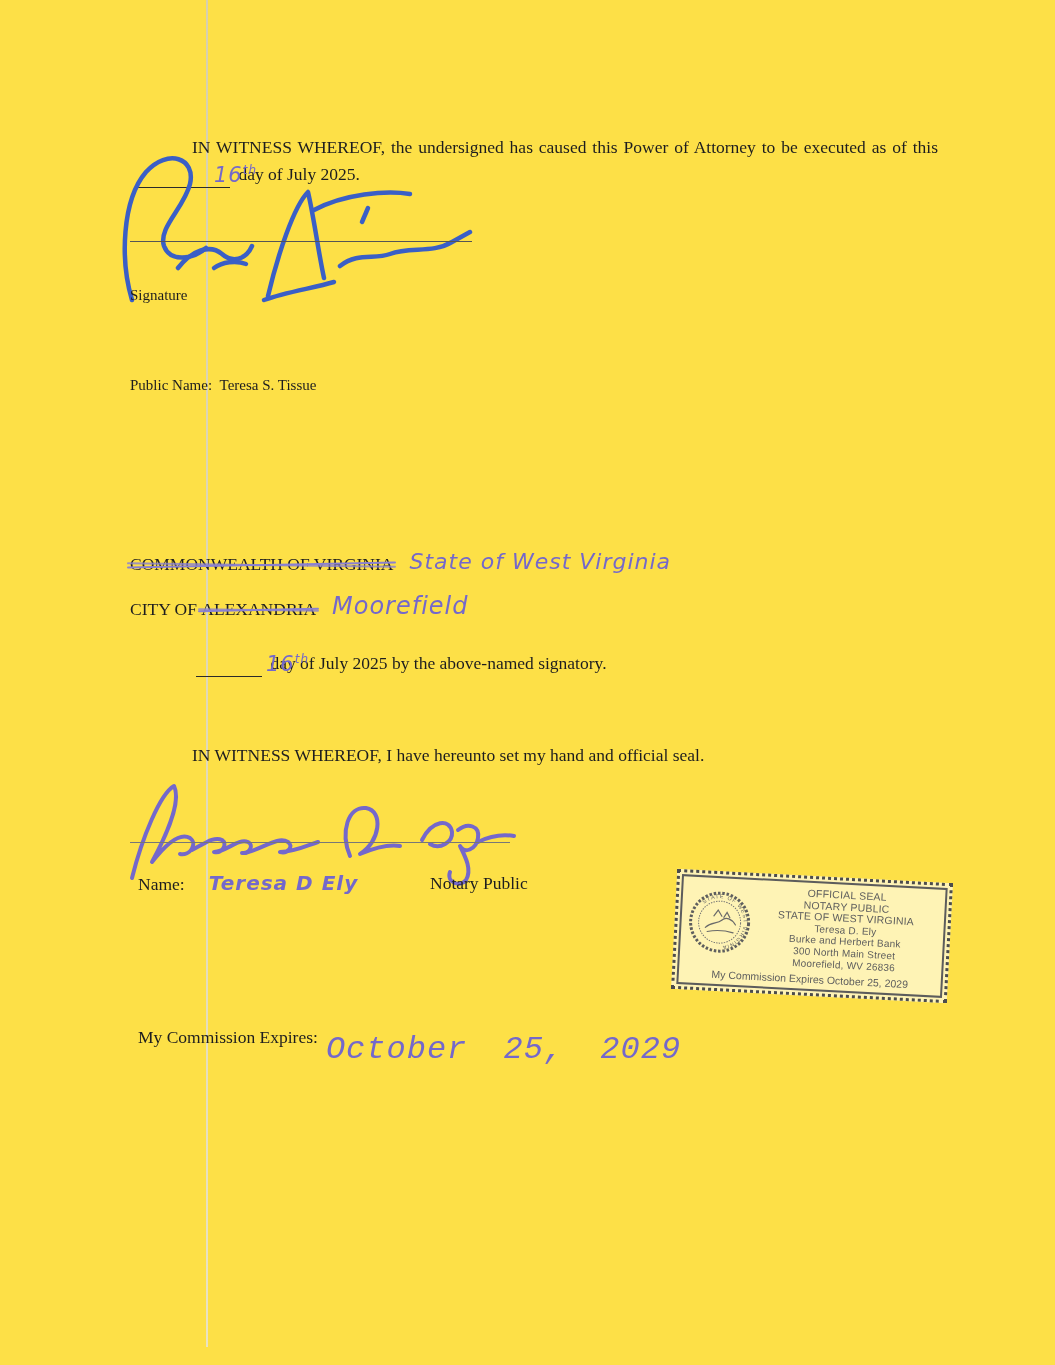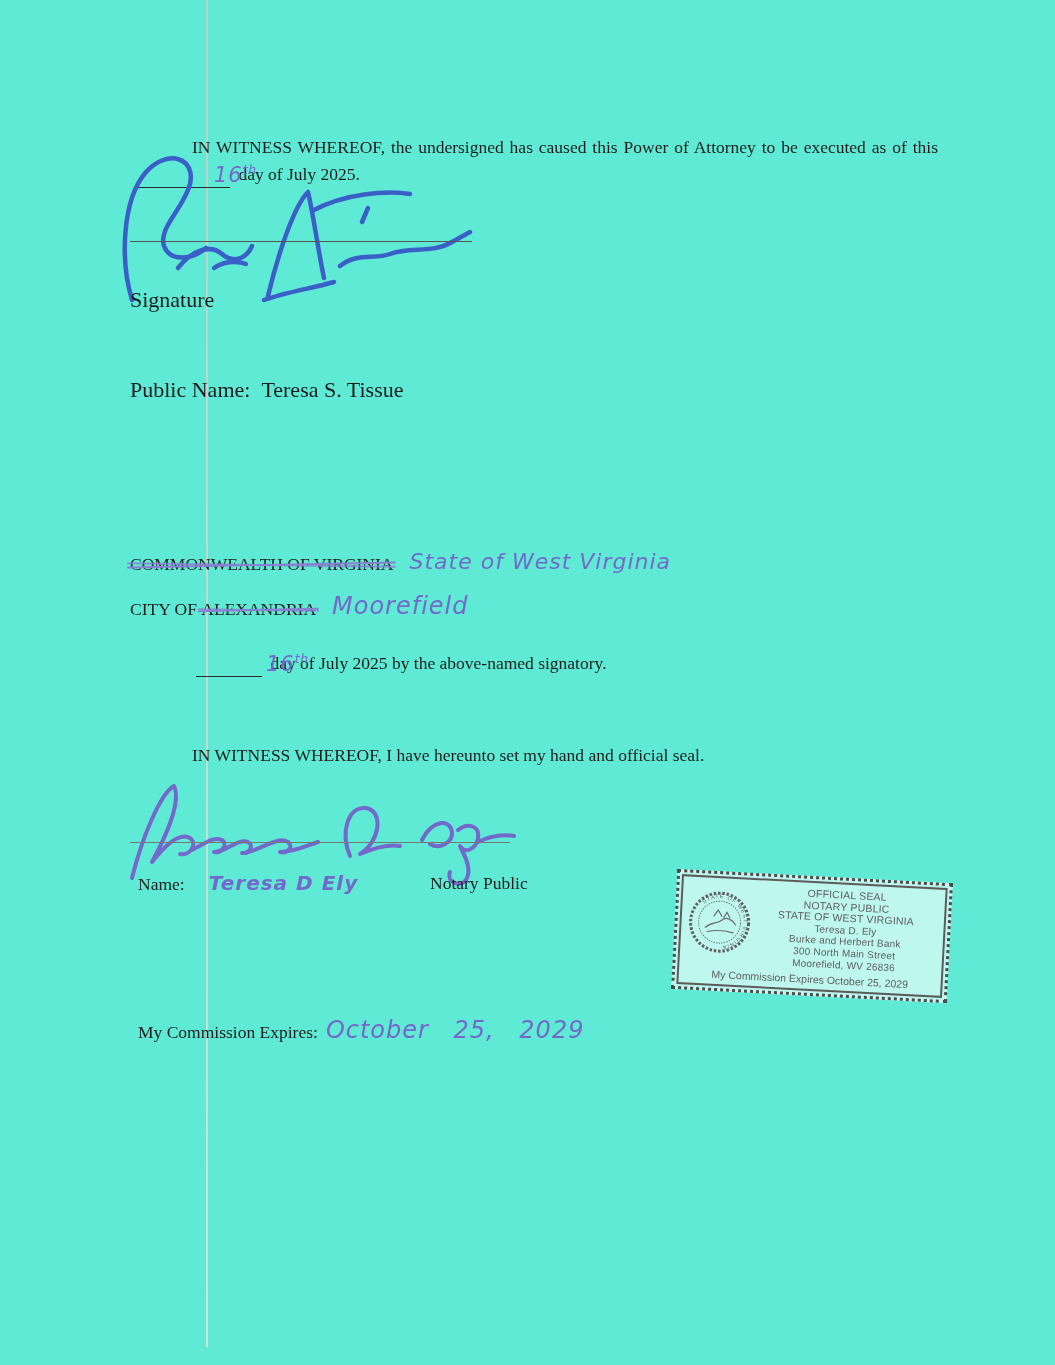--- a/index.html
+++ b/index.html
@@ -1,20 +1,20 @@
 <!DOCTYPE html>
 <html><head>
 <meta charset="utf-8">
 <style>
   html,body{margin:0;padding:0;background:#e8e8e8;}
   .page{
     position:relative;
     width:1055px;height:1365px;
     margin:0 auto;
-    background:#5eead4;
+    background:#fde047;
     overflow:hidden;
     font-family:"Liberation Serif", serif;
     color:#1d1d1f;
   }
   .fold-line{
     position:absolute;left:206px;top:0;width:2px;height:1347px;
     background:linear-gradient(to bottom,#cfccc2 0%,#ddd9cf 60%,#e6e3da 100%);
     opacity:.85;
   }
   .para{
@@ -32,37 +32,37 @@
     position:absolute;left:18px;bottom:-2px;white-space:nowrap;
   }
   .hand{
     font-family:"DejaVu Sans", sans-serif;
     font-style:italic;
     color:#7468cb;
     letter-spacing:1px;
   }
   .hand-day{font-size:21px;font-weight:normal;}
   .hand-day sup{font-size:12px;}
-  .label{position:absolute;font-size:22px;}
+  .label{position:absolute;font-size:15px;}
   .sig-line{position:absolute;border-bottom:1.5px solid #555;}
   .strike{position:relative;white-space:nowrap;}
   .strike::before,.strike::after{
     content:"";position:absolute;left:-3px;right:-3px;top:52%;
     height:2.2px;background:#8a80d2;border-radius:2px;
   }
   .strike::before{transform:rotate(-1.1deg);}
   .strike::after{transform:rotate(0.7deg);opacity:.8;}
   .venue-line{position:absolute;left:130px;font-size:17.5px;white-space:nowrap;}
   .hand-inline{font-size:22px;margin-left:16px;position:relative;top:-1px;}
   .sig-svg{position:absolute;pointer-events:none;}
   .name-row{position:absolute;left:138px;top:871px;font-size:17.5px;white-space:nowrap;}
   .name-row .hand-name{font-size:20px;font-weight:bold;margin-left:24px;}
   .notary-title{position:absolute;left:430px;top:873px;font-size:17.5px;}
   .commission-row{position:absolute;left:138px;top:1016px;font-size:17.5px;white-space:nowrap;}
-  .hand-commission{font-size:24px;margin-left:8px;word-spacing:16px;position:relative;top:0;}
+  .hand-commission{font-size:32px;margin-left:8px;word-spacing:16px;position:relative;top:15px;font-family:Liberation Mono, monospace;}
   
   .stamp{
     position:absolute;left:674px;top:876px;width:276px;height:120px;
     transform:rotate(3deg);
     border:3px dotted #4c4c4c;
     padding:2px;box-sizing:border-box;
     background:rgba(255,255,255,.6);
   }
   .stamp-inner{
     position:relative;border:2px solid #5c5c5c;height:100%;box-sizing:border-box;

